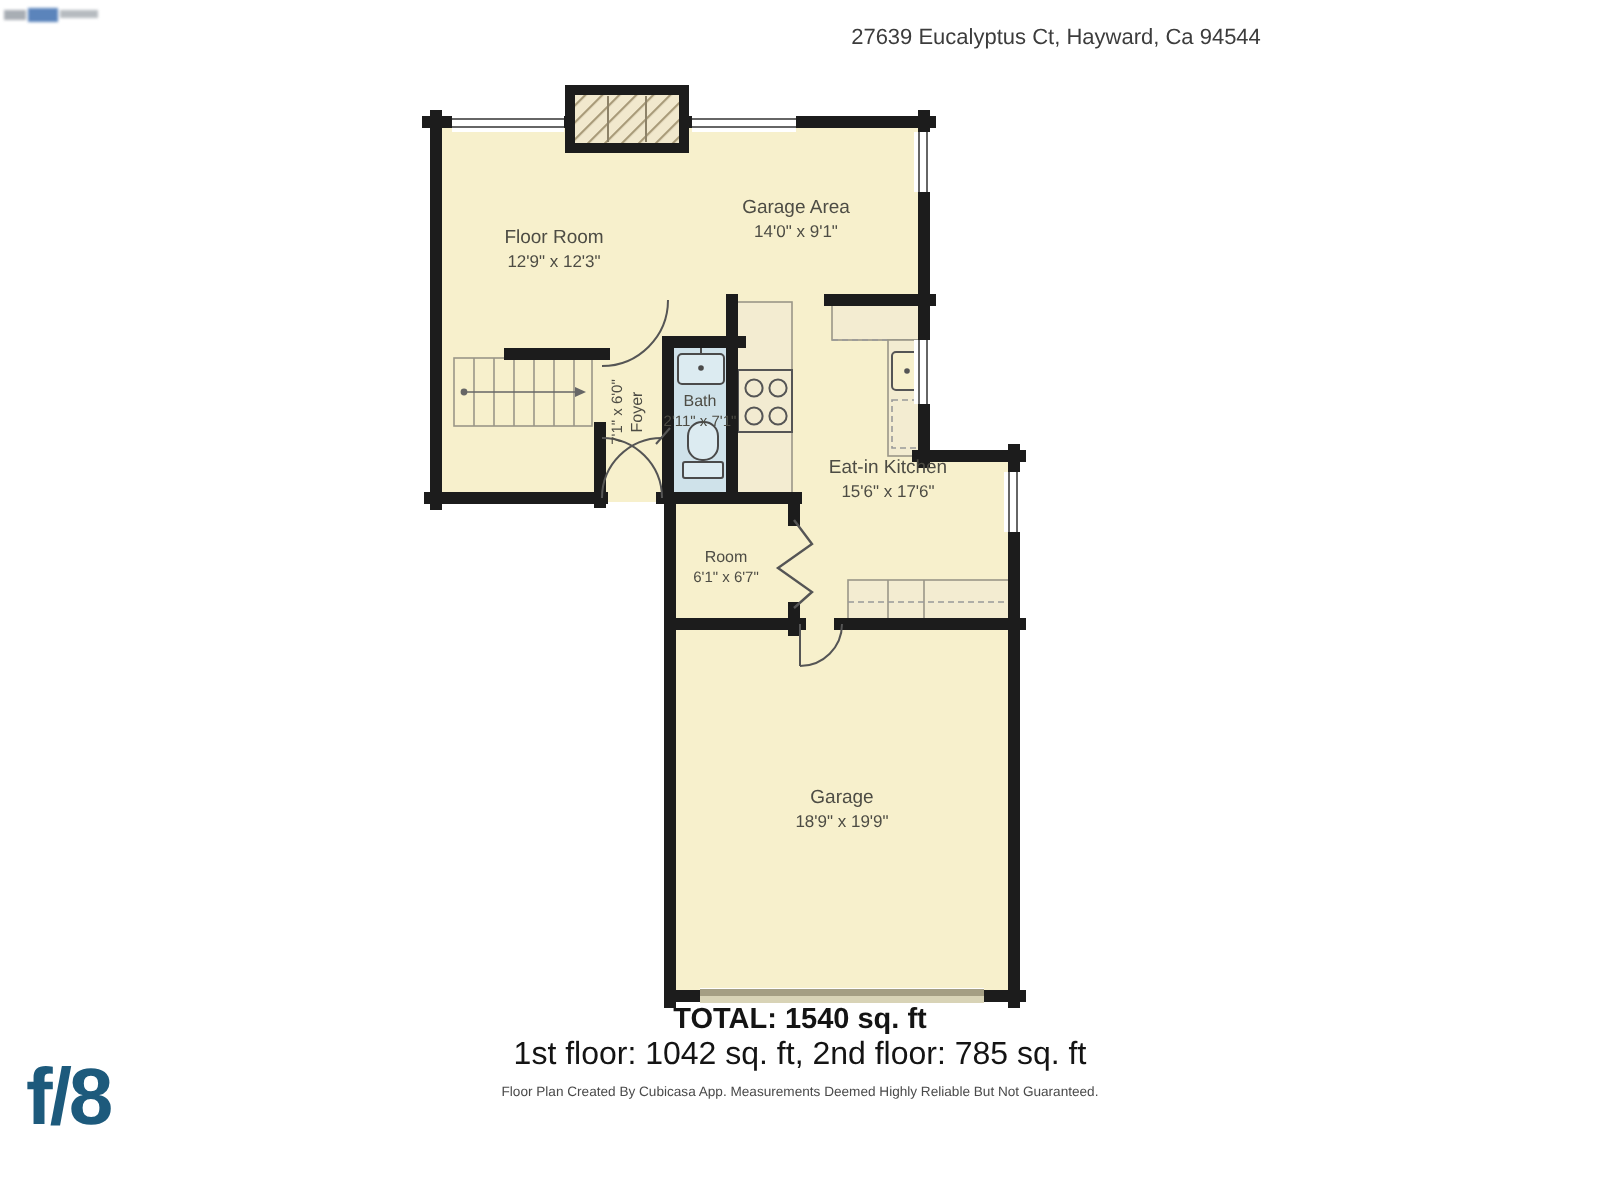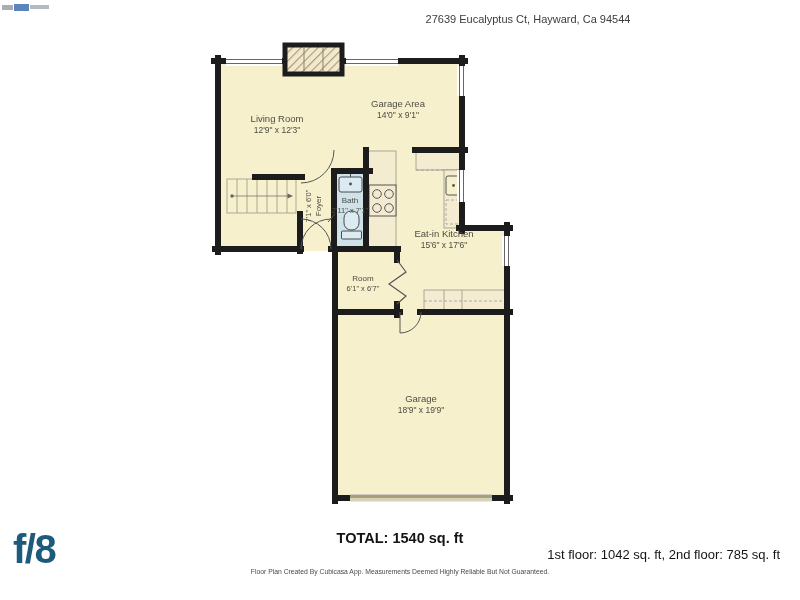--- a/index.html
+++ b/index.html
@@ -16,24 +16,24 @@
   .plan-svg{position:absolute;left:0;top:0;}
   .room-label{position:absolute;transform:translate(-50%,-50%);text-align:center;
               color:#4d4c44;line-height:1.3;white-space:nowrap;}
   .room-label .rn{font-size:9.5px;}
   .room-label .rd{font-size:8.5px;}
   .room-label.sm .rn{font-size:8px;}
   .room-label.sm .rd{font-size:7.5px;}
   .room-label.rot{transform:translate(-50%,-50%) rotate(-90deg);}
   .logo{position:absolute;left:13px;top:527px;font-size:40px;font-weight:bold;
         color:#1d5a7c;letter-spacing:-1.5px;}
-  .summary{position:absolute;left:400px;top:530px;transform:translateX(-50%);
+  .summary{position:absolute;left:400px;top:502px;transform:translateX(-50%);
            width:760px;text-align:center;color:#141414;}
   .summary .total{font-size:14.5px;font-weight:bold;}
-  .summary .line{font-size:13px;margin-top:1px;text-align:right;}
+  .summary .line{font-size:16px;margin-top:1px;}
   .summary .disclaimer{font-size:6.8px;color:#4a4a4a;margin-top:6px;}
 </style>
 </head>
 <body>
 
 <div class="page">
 
   <div class="watermark">
     <span class="wm1"></span>
     <span class="wm2"></span>
@@ -180,21 +180,21 @@
     </g>
 
     <g>
       <rect x="350" y="494" width="142" height="8" fill="#fff"></rect>
       <rect x="350" y="494.5" width="142" height="3.5" fill="#a49e83"></rect>
       <rect x="350" y="498" width="142" height="3.5" fill="#d8d3b6"></rect>
     </g>
   </svg>
 
   <div class="room-label" style="left:277px;top:125px">
-    <div class="rn">Living Room</div>
+    <div class="rn">Floor Room</div>
     <div class="rd">12'9" x 12'3"</div>
   </div>
   <div class="room-label" style="left:398px;top:110px">
     <div class="rn">Garage Area</div>
     <div class="rd">14'0" x 9'1"</div>
   </div>
   <div class="room-label rot sm" style="left:314px;top:206px">
     <div class="rd">7'1" x 6'0"</div>
     <div class="rn">Foyer</div>
   </div>

